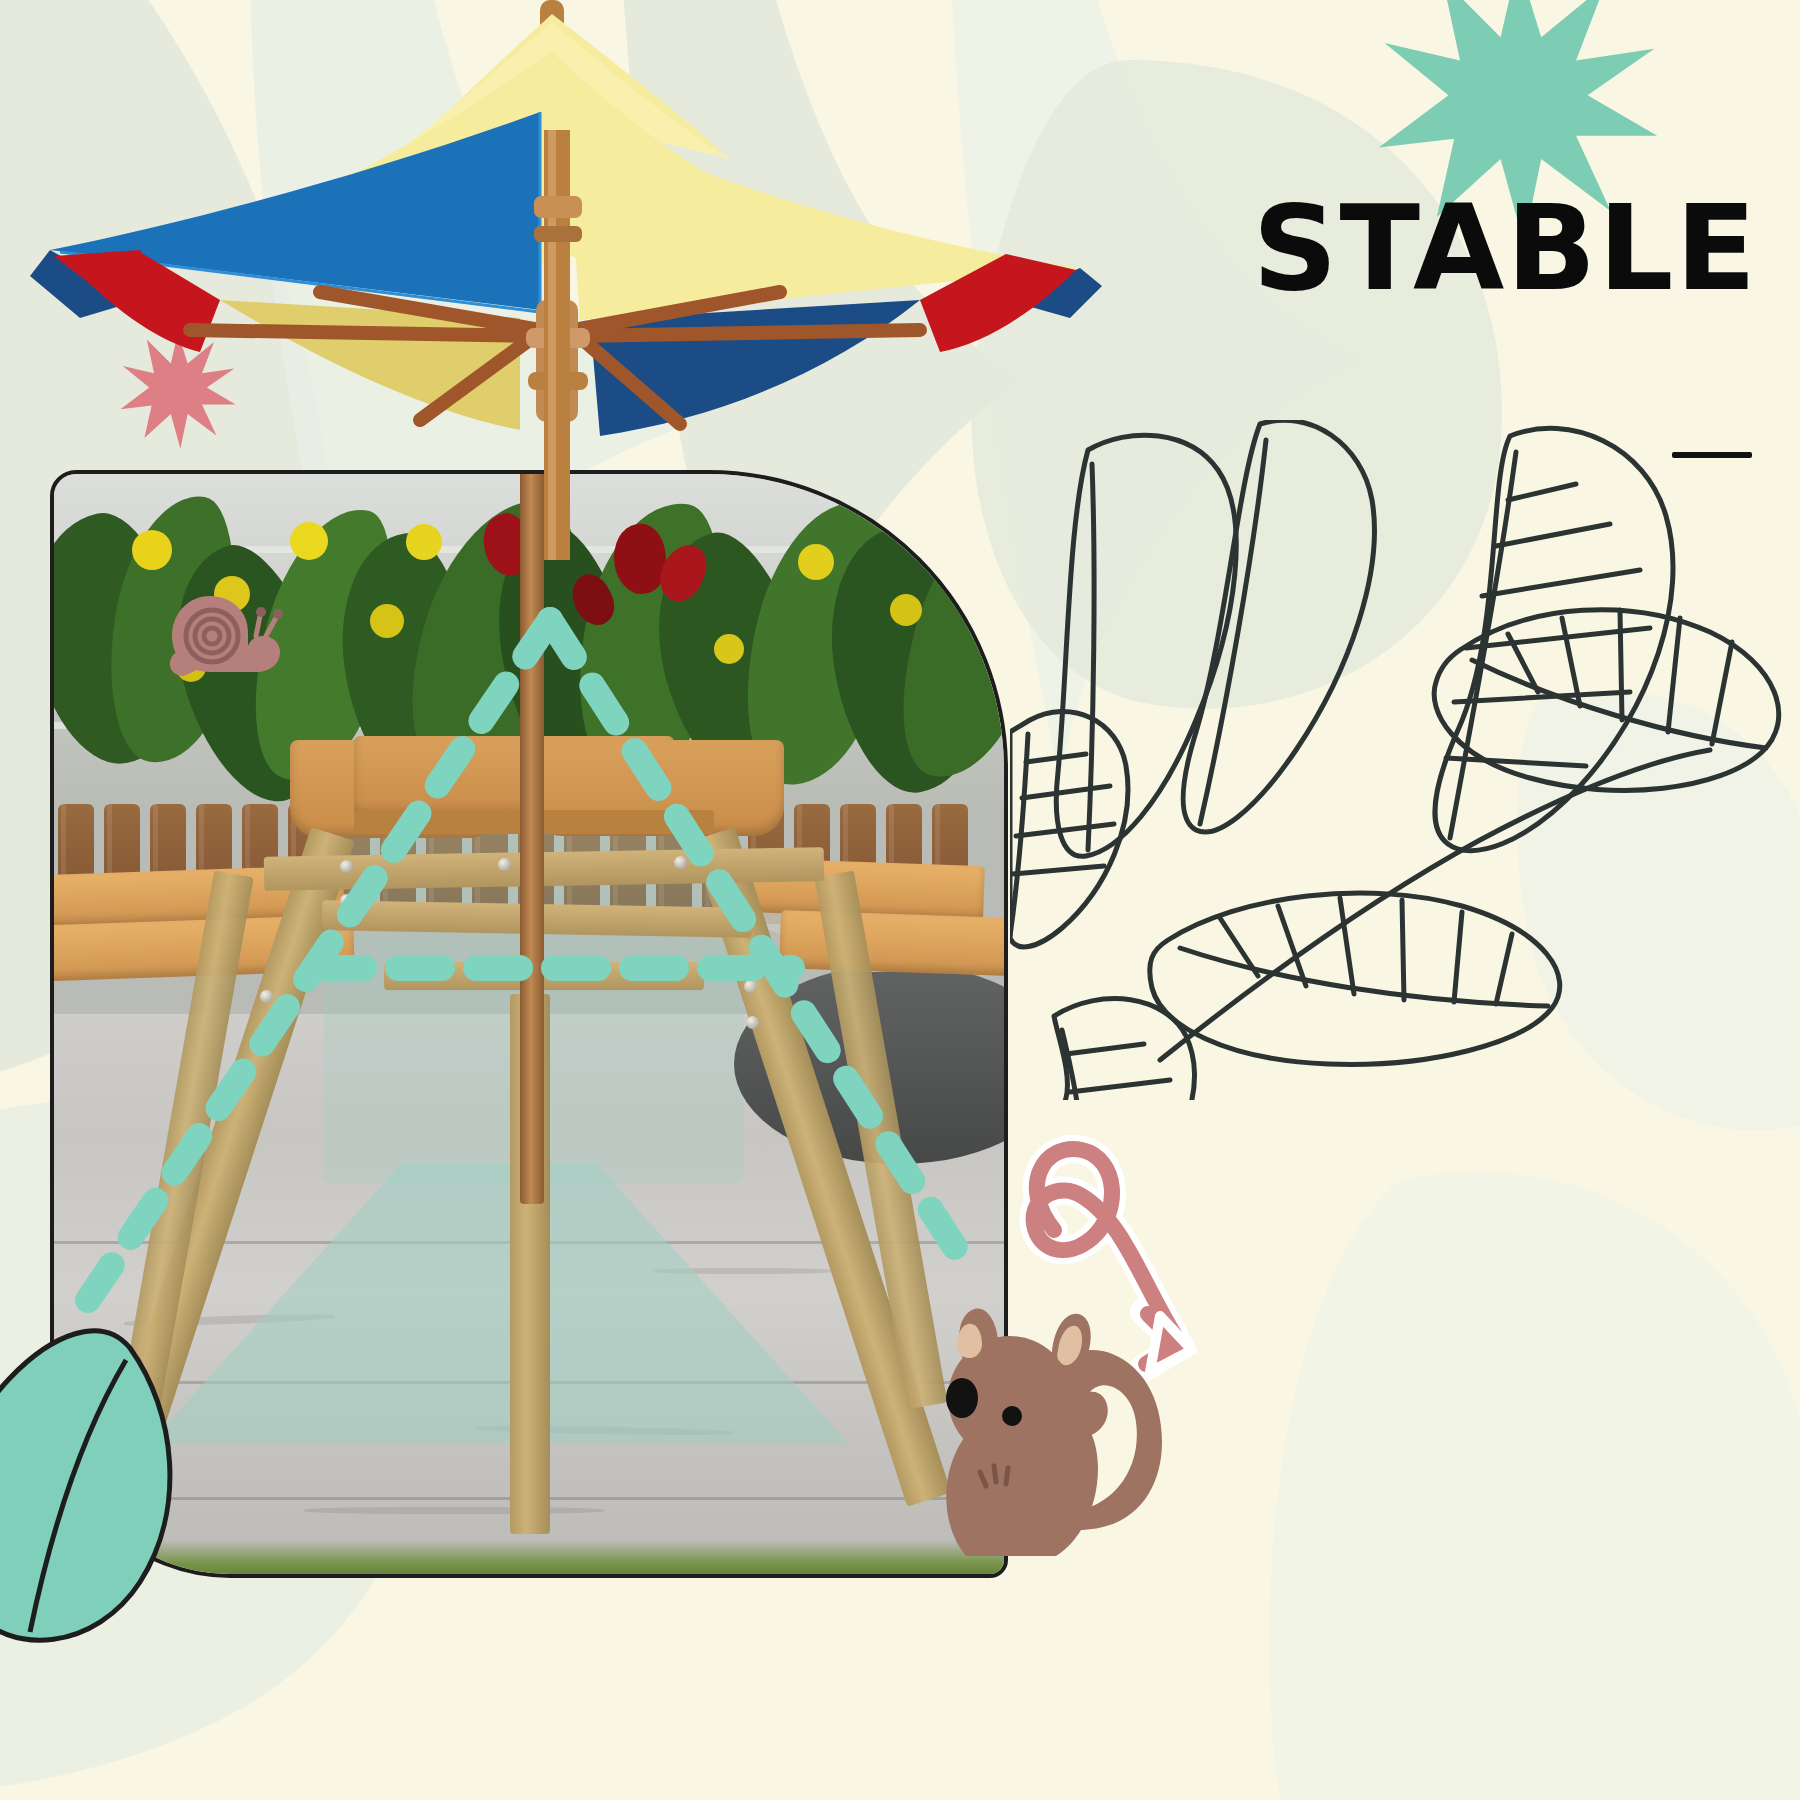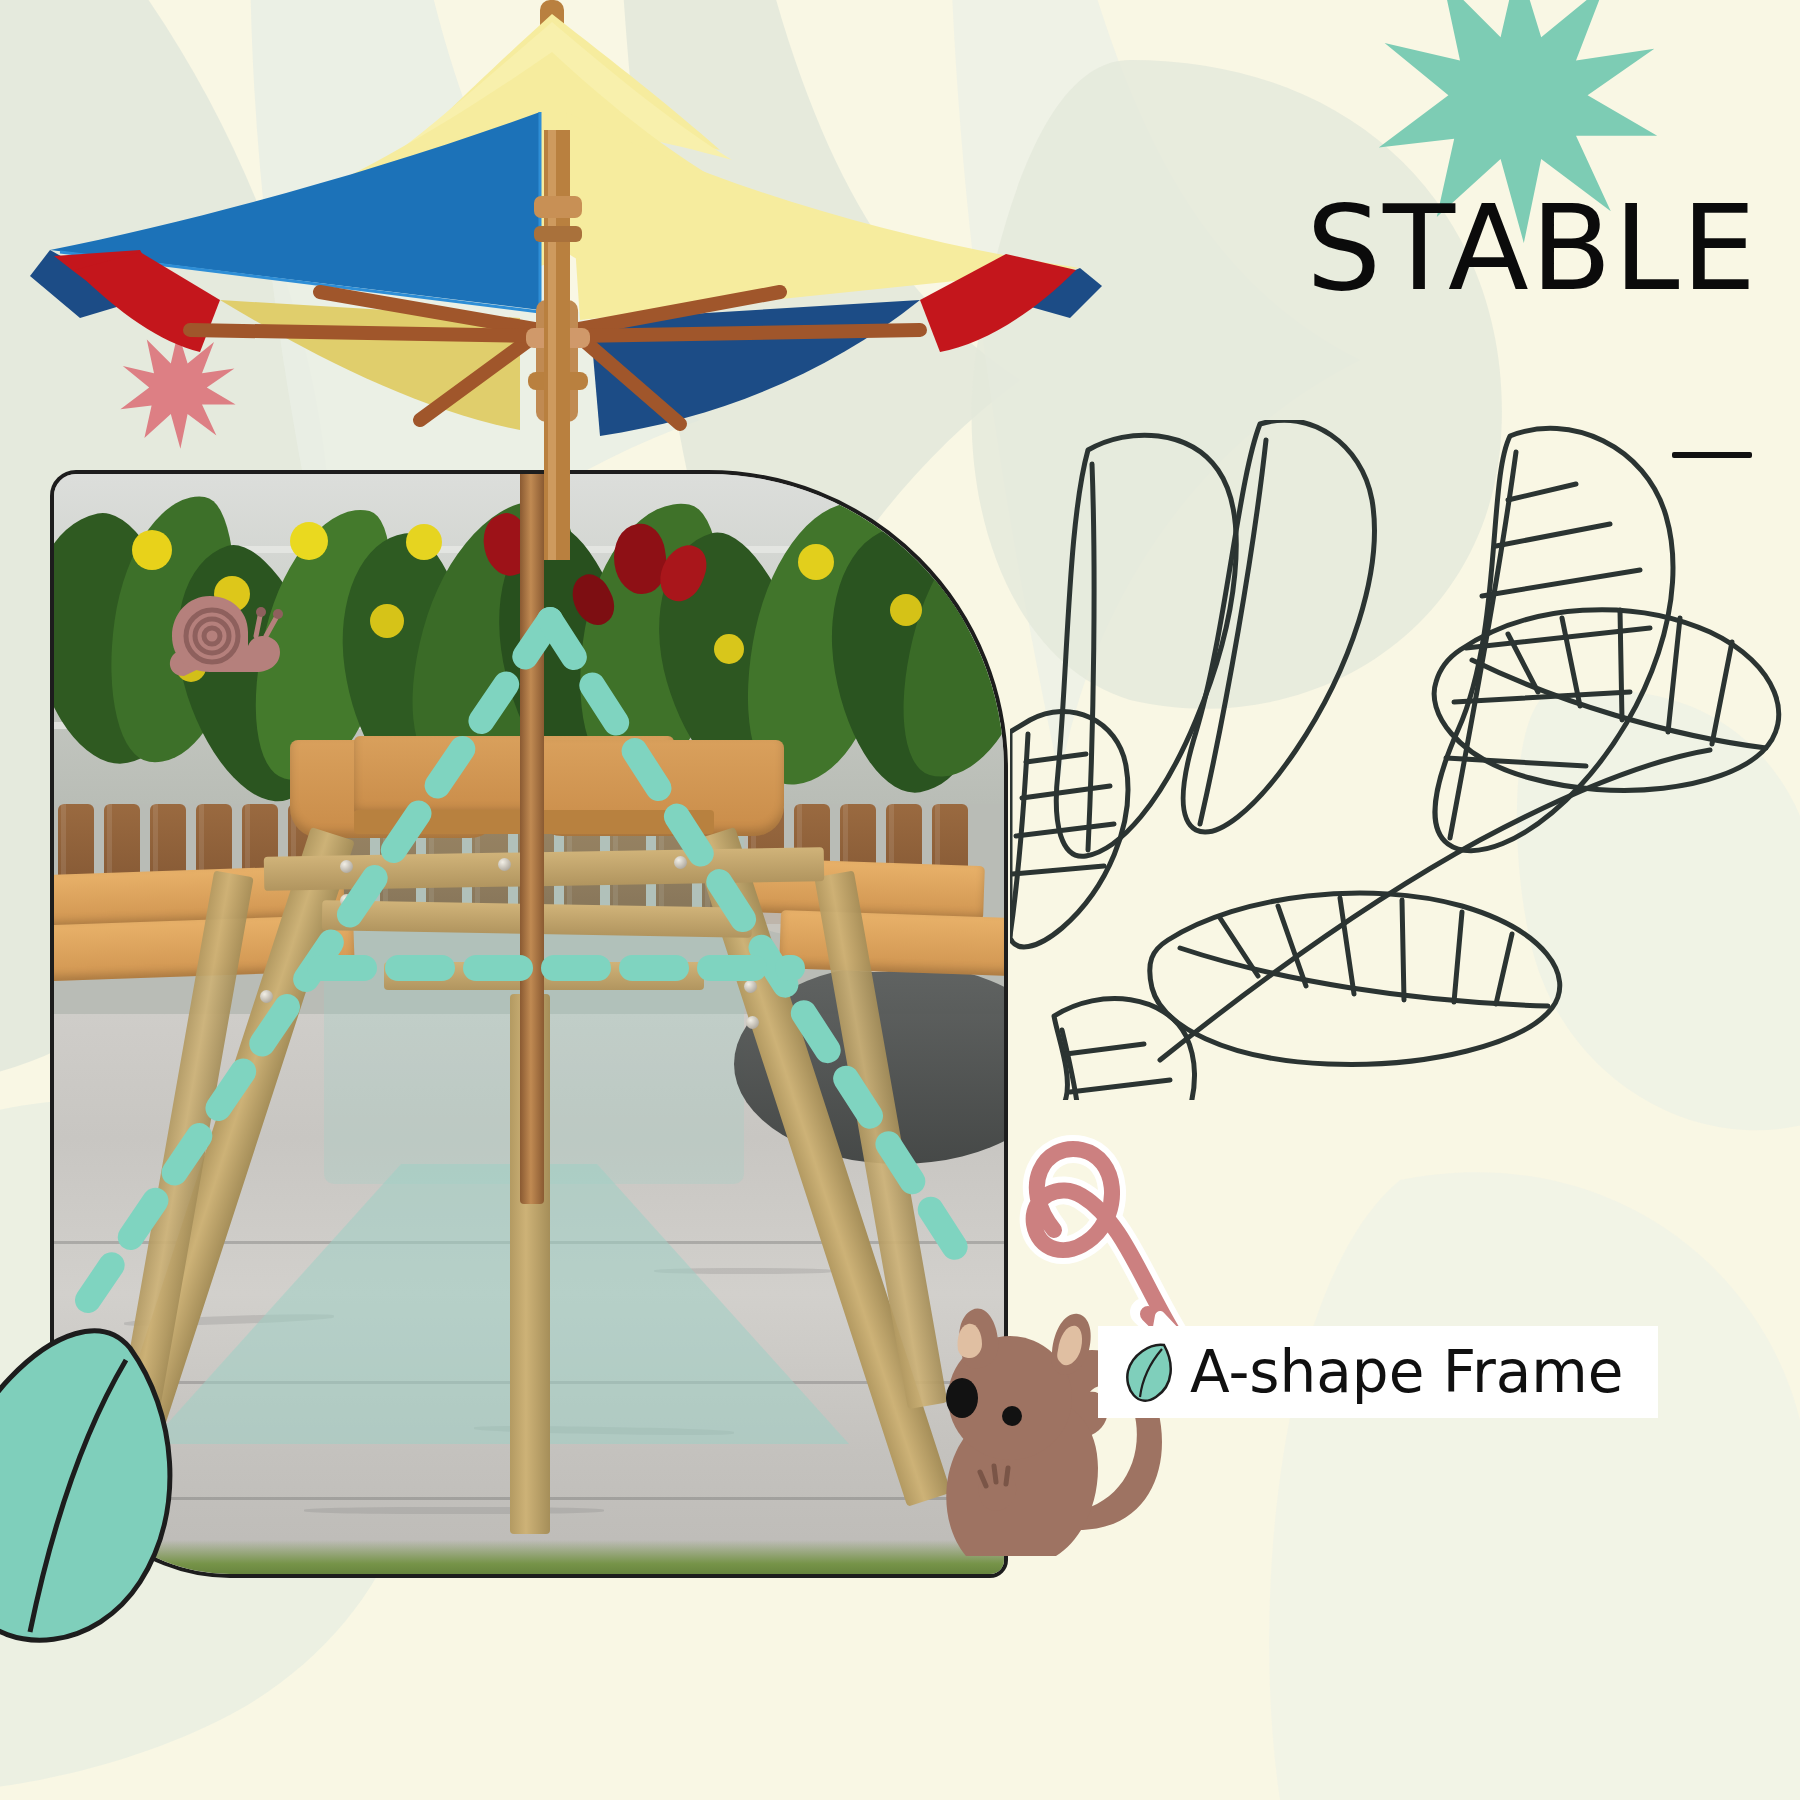--- a/index.html
+++ b/index.html
@@ -13,21 +13,21 @@
   
   .blob{position:absolute;}
 
   
   .headline{
     position:absolute;
     right:42px; top:188px;
     width:880px;
     text-align:right;
     font-family:"DejaVu Sans","Liberation Sans",sans-serif;
-    font-weight:normal;
+    font-weight:bold;
     font-size:118px;
     line-height:1.02;
     letter-spacing:2px;
     color:#0B0B0B;
     z-index:40;
   }
   .headline .l2{display:block;}
   .headline-rule{
     position:absolute;
     right:48px;top:452px;width:80px;height:6px;background:#111;z-index:41;border-radius:2px;
@@ -402,26 +402,19 @@
       <path d="M54,110 C18,66 44,22 82,30 C118,38 122,92 92,118 C66,140 38,130 34,104 C30,76 60,62 82,76 C122,100 142,162 174,214"></path>
       <path d="M144,192 L180,226 L144,248"></path>
     </g>
     <g fill="none" stroke="#CC8080" stroke-width="16" stroke-linecap="round" stroke-linejoin="round">
       <path d="M54,110 C18,66 44,22 82,30 C118,38 122,92 92,118 C66,140 38,130 34,104 C30,76 60,62 82,76 C122,100 142,162 174,214"></path>
       <path d="M148,194 L178,224 L146,244"></path>
     </g>
     <path d="M160,196 L192,230 L150,252 Z" fill="#CC8080" stroke="#FFFFFF" stroke-width="10" stroke-linejoin="round"></path>
   </svg>
 
-  <div class="badge">
-    <svg class="leaf-ic" viewBox="0 0 52 62">
-      <path d="M40,4 C50,22 50,44 32,56 C14,68 0,48 4,30 C8,14 26,2 40,4 Z" fill="#7FCFBB" stroke="#1d1d1d" stroke-width="2.5"></path>
-      <path d="M38,8 C26,22 18,40 16,56" fill="none" stroke="#1d1d1d" stroke-width="2.2"></path>
-    </svg>
-    <span class="btxt">A-shape Frame</span>
-  </div>
 
   <svg class="bigleaf" style="left:-10px;top:1320px;width:210px;height:330px;z-index:58" viewBox="0 0 210 330">
     <path d="M140,28 C186,92 196,190 150,262 C106,330 20,338 -20,288 C-60,236 -40,120 20,58 C62,14 112,-6 140,28 Z" fill="#7FCFBB" stroke="#1d1d1d" stroke-width="5"></path>
     <path d="M136,40 C98,104 64,196 40,312" fill="none" stroke="#1d1d1d" stroke-width="5"></path>
   </svg>
 
 </div>
 
 </body></html>

